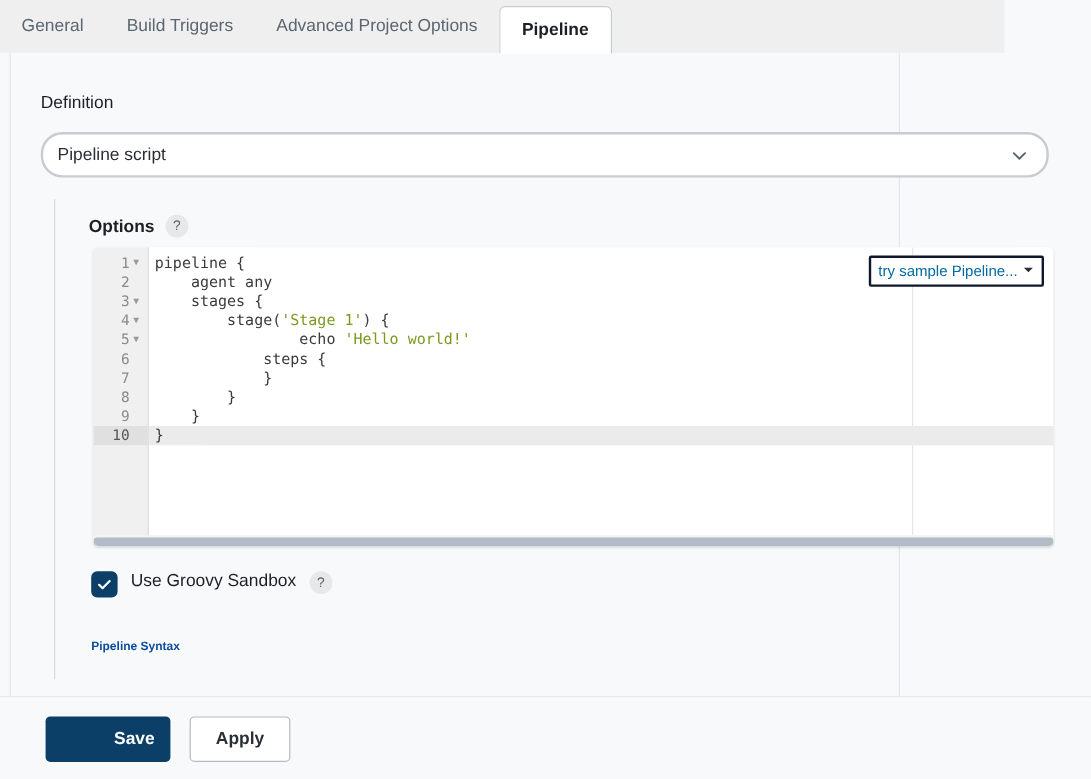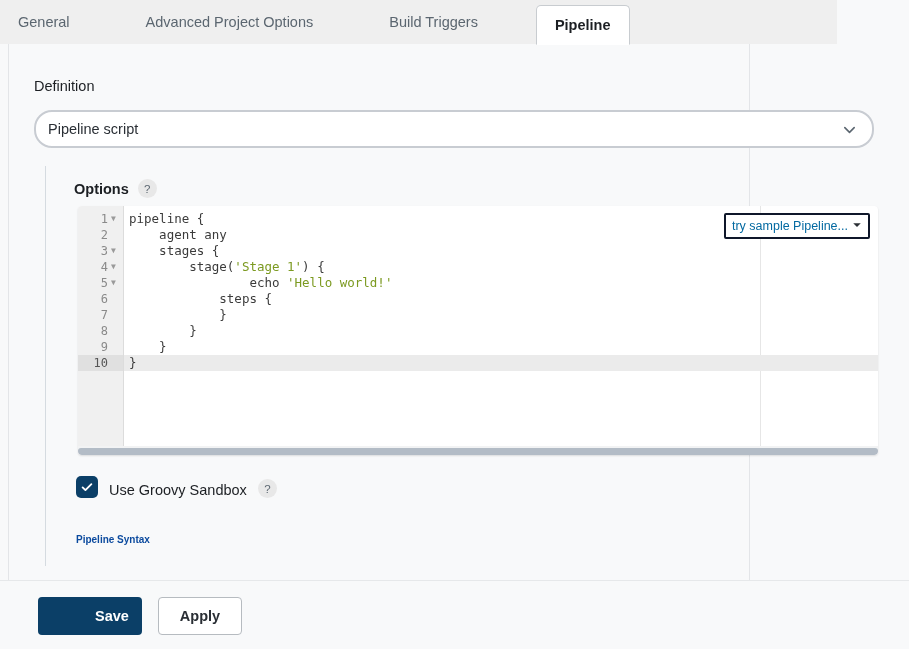--- a/index.html
+++ b/index.html
@@ -18,21 +18,20 @@
   }
 
   
   .tabbar {
     position: absolute;
     left: 0; top: 0;
     width: 837px; height: 44px;
     background: #efefef;
     display: flex;
     align-items: flex-start;
-    gap: 40px;
   }
   .tab {
     display: flex;
     align-items: center;
     padding: 0 18px;
     font-size: 14.5px;
     color: #5b6670;
     background: transparent;
     border: none;
     height: 44px;
@@ -246,21 +245,21 @@
     font-family: "Liberation Sans", sans-serif;
     gap: 4px;
     margin-left: 40px;
   }
 
   
   .sandbox {
     position: absolute;
     left: 30px; top: 310px;
     display: flex;
-    align-items: flex-end;
+    align-items: flex-start;
     gap: 11px;
   }
   .cbox {
     width: 22px; height: 22px;
     background: #0b3f67;
     border-radius: 5px;
     display: flex;
     align-items: center;
     justify-content: center;
     cursor: pointer;
@@ -311,22 +310,22 @@
     background: #ffffff;
     color: #2a2f35;
     border: 1.5px solid #b6bbc0;
   }
 </style>
 </head>
 <body>
 
 <div class="tabbar">
   <div class="tab">General</div>
+  <div class="tab">Build Triggers</div>
   <div class="tab">Advanced Project Options</div>
-  <div class="tab">Build Triggers</div>
   <div class="tab active">Pipeline</div>
 </div>
 
 <div class="card">
 
   <div class="field-label">Definition</div>
 
   <div class="select-wrap">
     <span class="select-value">Pipeline script</span>
     <span class="chev">

